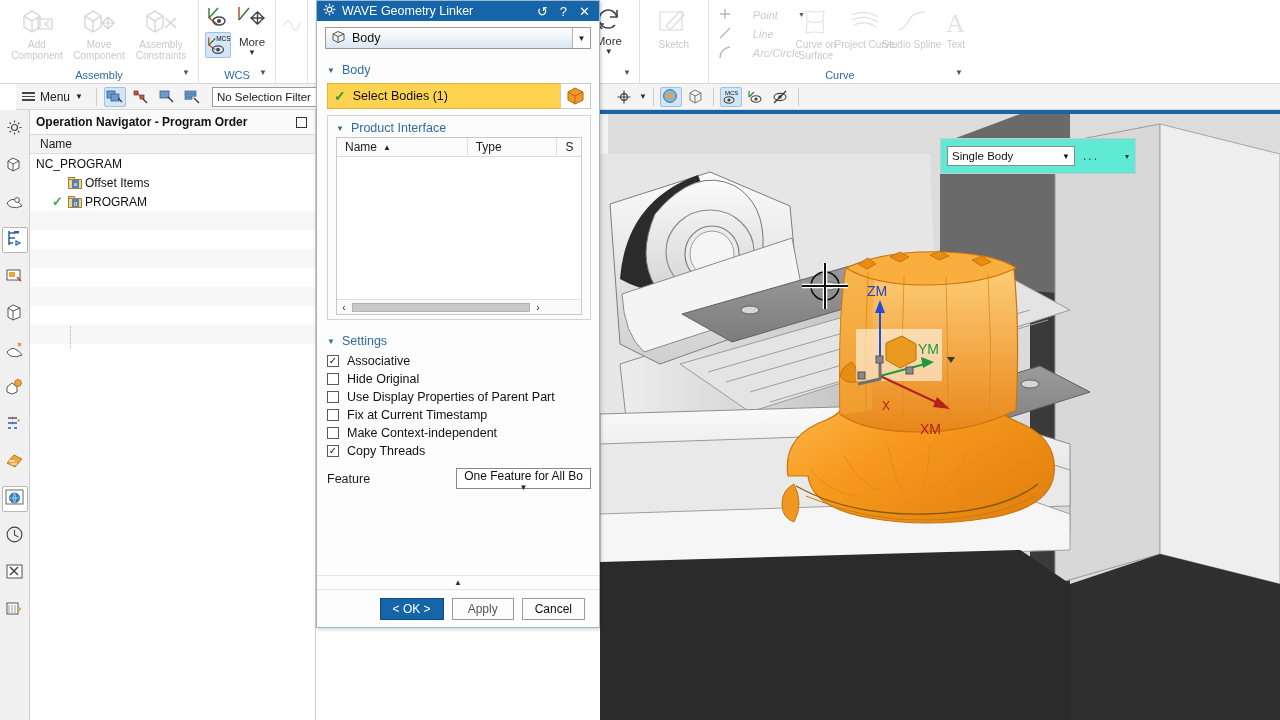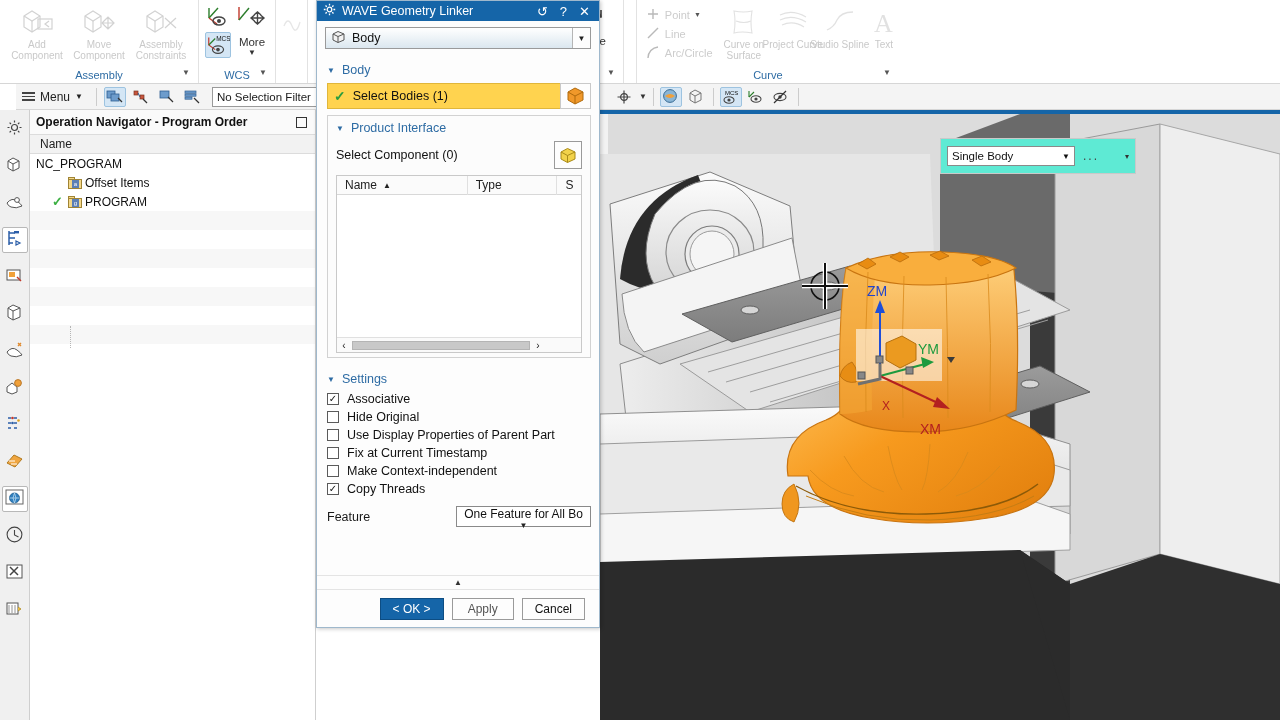--- a/index.html
+++ b/index.html
@@ -39,22 +39,22 @@
     width: 62px; display: flex; flex-direction: column; align-items: center;
     padding-top: 3px; cursor: default;
   }
   .rib-btn .glyph { height: 34px; display: flex; align-items: center; justify-content: center; }
   .rib-btn .cap {
     font-size: 10px; line-height: 11px; text-align: center;
     color: #c9c9c9; width: 62px;
   }
   .rib-btn.dim .glyph svg { opacity: .3; }
   .rib-btn-sm {
-    display: flex; align-items: center; gap: 4px;
-    font-size: 11px; color: #cccccc; height: 19px; padding: 0 2px;
+    display: flex; align-items: center; gap: 20px;
+    font-size: 11px; color: #cccccc; height: 19px; padding: 0 2px; font-style: italic;
   }
   .mcs-sel {
     background: #d4e6f5; border: 1px solid #9dc3e0; border-radius: 2px;
   }
 
   
   #selbar {
     position: absolute; left: 0; top: 84px; width: 1280px; height: 26px;
     background: #f4f4f4; border-bottom: 1px solid #d6d6d6;
     display: flex; align-items: center; gap: 4px;  margin-left: 16px;
@@ -478,20 +478,33 @@
           <span style="font-size:8px;color:#333;">▼</span>
         </div>
       </div>
       <div class="rib-label">
         <span>Synchronous Modeling</span>
         <span class="arrow">▼</span>
       </div>
     </div>
 
     <div class="rib-group">
+      <div class="rib-row">
+        <div class="rib-btn dim" style="width:56px;">
+          <span class="glyph">
+            <svg width="36" height="32" viewBox="0 0 36 32">
+                <g fill="none" stroke="#888" stroke-width="1.2">
+              <path d="M4 6 L26 6 L26 24 L4 24 Z"></path>
+                  <path d="M10 20 L24 5 l4 4 L14 24 Z"></path>
+                </g>
+              </svg>
+          </span>
+          <span class="cap">Sketch</span>
+        </div>
+      </div>
       <div class="rib-label"></div>
     </div>
 
     <div class="rib-group noborder">
       <div class="rib-row">
         <div style="display:flex;flex-direction:column;padding-top:3px;width:76px;">
           <div class="rib-btn-sm">
             <span>
               <svg width="16" height="16" viewBox="0 0 16 16">
                   <g stroke="#b9b9b9" stroke-width="1.4">
@@ -1068,32 +1081,20 @@
               </g>
             </svg>
         </span>
       </div>
 
       <div class="sub-box">
         <div class="sect-head pi-head">
           <span class="tri">▼</span>
           <span>Product Interface</span>
         </div>
-        <div class="row-component">
-          <span class="lbl">Select Component (0)</span>
-          <span class="icon-btn">
-            <svg width="20" height="19" viewBox="0 0 20 19">
-                <g stroke="#a98a18" stroke-width="1">
-              <path d="M3 6 L9.5 2.5 L17 6 L17 13 L9.5 16.5 L3 13 Z" fill="#f2d24a"></path>
-              <path d="M3 6 L9.5 9.5 L17 6" fill="none"></path>
-                  <path d="M9.5 9.5 L9.5 16.5" fill="none"></path>
-                </g>
-              </svg>
-          </span>
-        </div>
 
         <div class="lv">
           <div class="lv-head">
             <span class="c" style="width:134px;">
               <span>Name</span>
               <span style="font-size:8px;color:#222;">▲</span>
             </span>
             <span class="c" style="width:92px;">
               <span>Type</span>
             </span>

